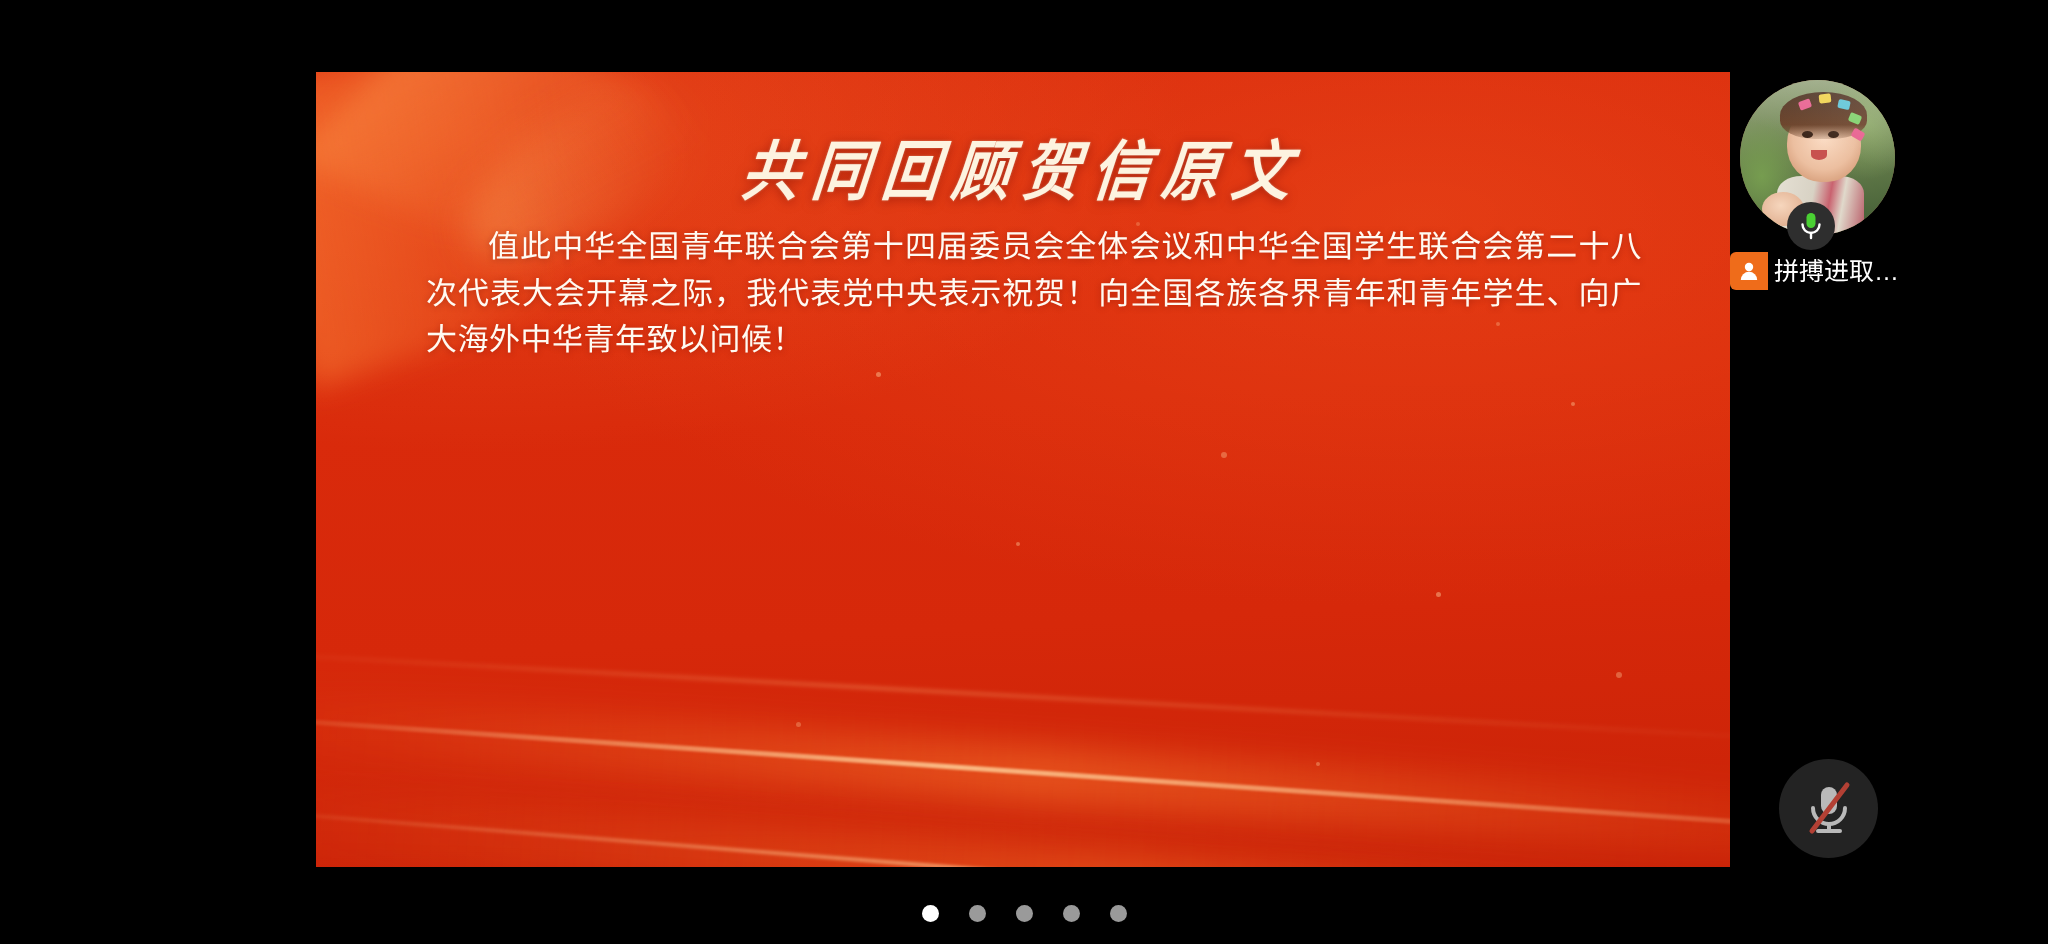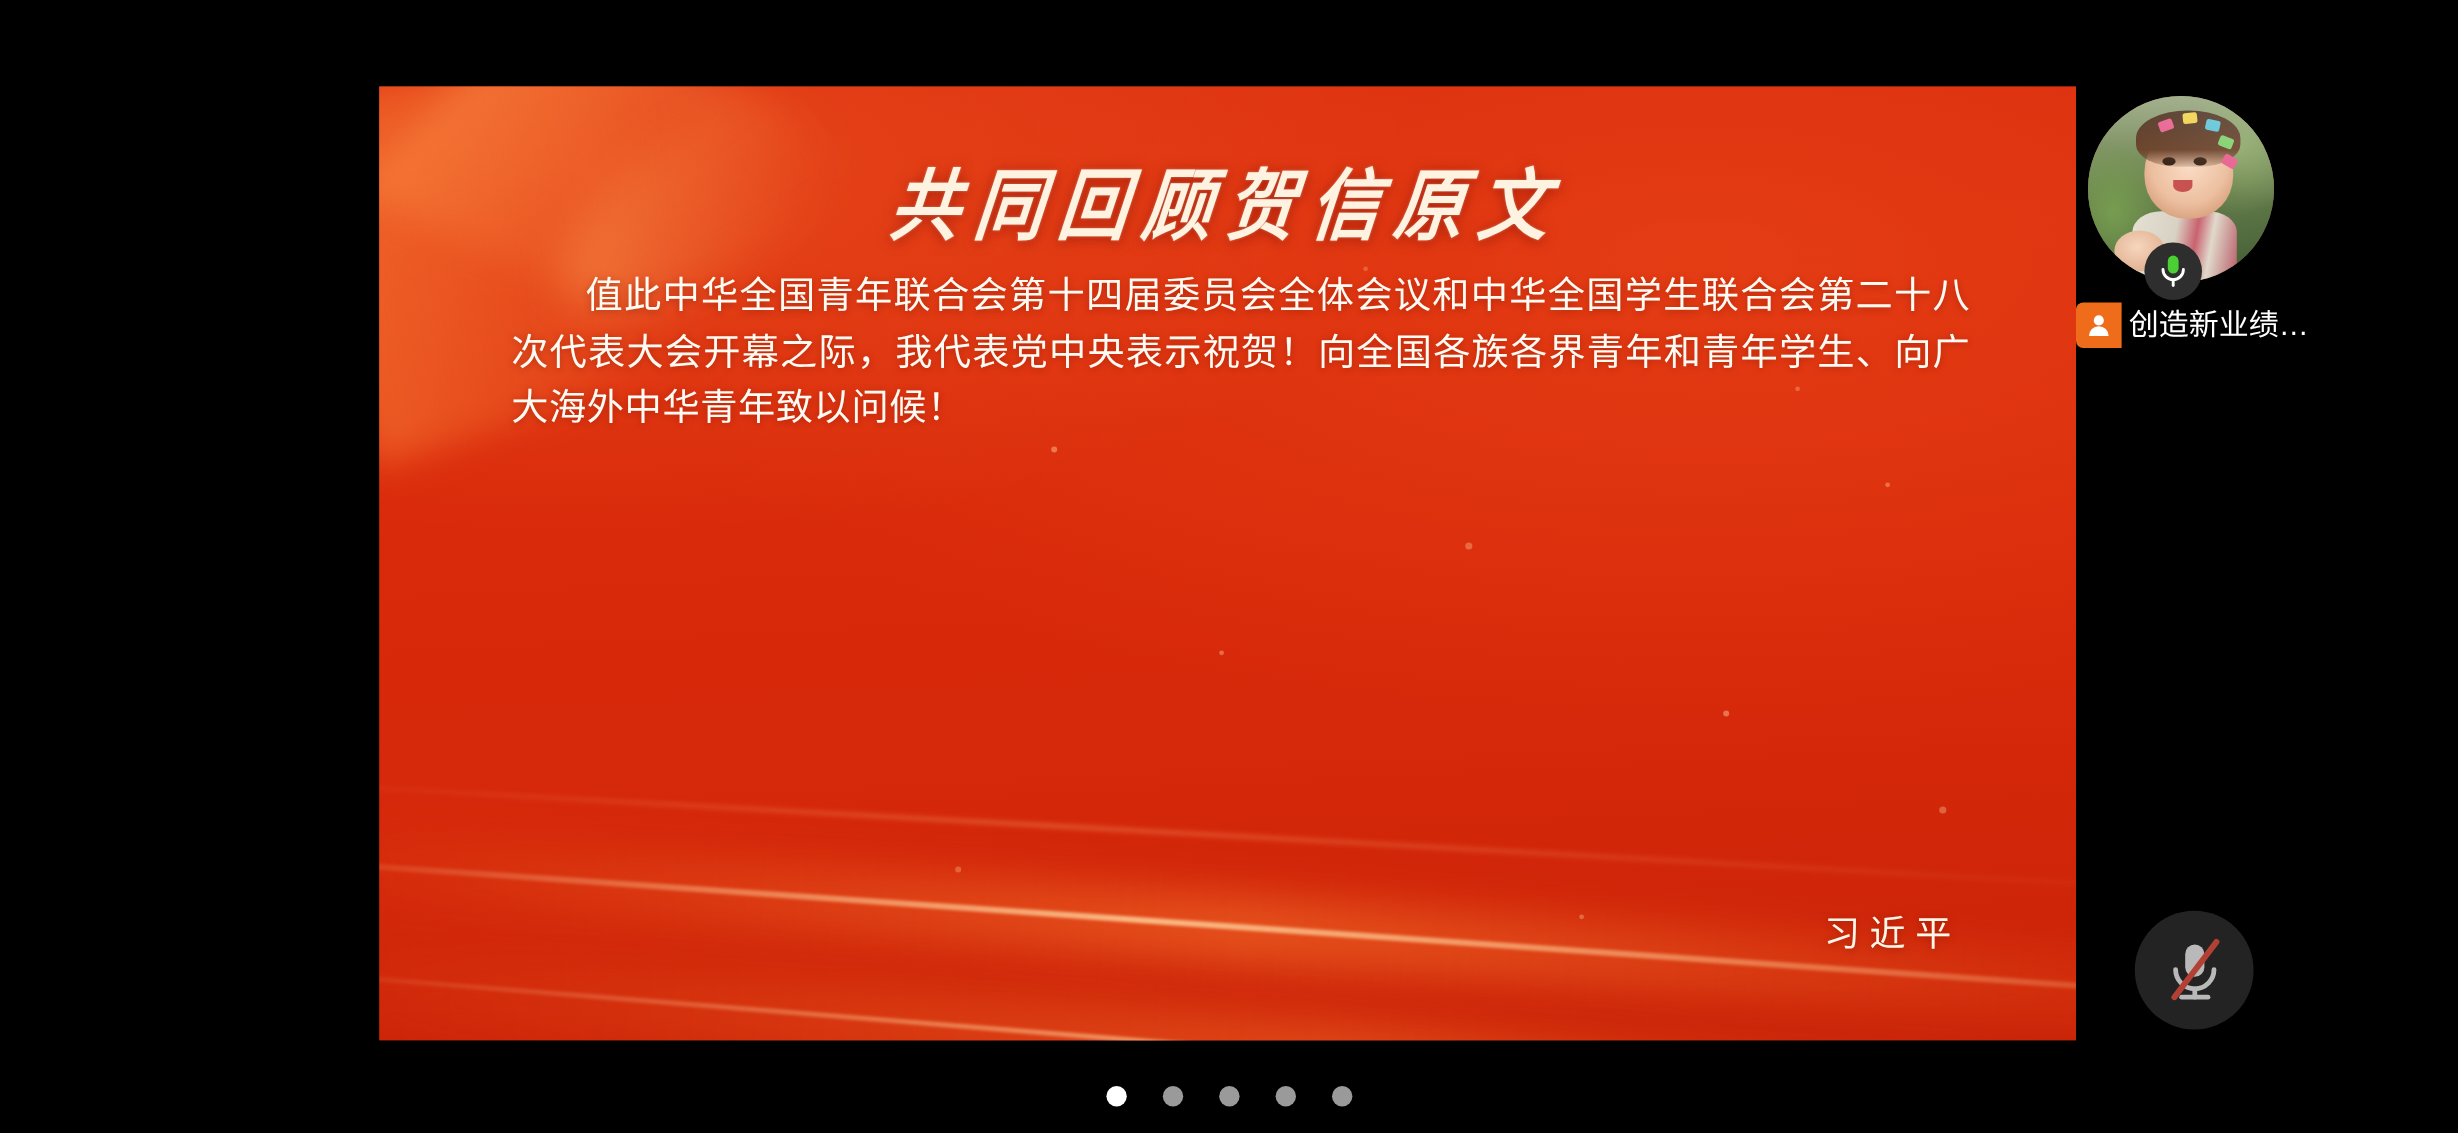--- a/index.html
+++ b/index.html
@@ -334,21 +334,20 @@
     <div class="ember" style="left:1180px;top:250px;width:4px;height:4px;opacity:.35"></div>
     <div class="ember" style="left:820px;top:150px;width:4px;height:4px;opacity:.3"></div>
 
     <div class="slide-title">共同回顾贺信原文</div>
 
     <div class="slide-body">
       <p>值此中华全国青年联合会第十四届委员会全体会议和中华全国学生联合会第二十八次代表大会开幕之际，我代表党中央表示祝贺！向全国各族各界青年和青年学生、向广大海外中华青年致以问候！</p>
     </div>
 
     <div class="sign-block">
-      <div class="sign-name">习近平</div>
     </div>
   </div>
 
   <div class="participant">
 
     <div class="avatar">
       <div class="bg-foliage"></div>
       <div class="body"></div>
       <div class="face"></div>
       <div class="hair"></div>
@@ -372,21 +371,21 @@
       </svg>
     </div>
 
     <div class="name-row">
       <span class="name-icon">
         <svg width="22" height="22" viewBox="0 0 22 22">
           <circle cx="11" cy="7" r="4.2" fill="#ffffff"></circle>
           <path d="M2.8 20 a8.2 8.2 0 0 1 16.4 0 z" fill="#ffffff"></path>
         </svg>
       </span>
-      <span class="name-text">创造新业绩…</span>
+      <span class="name-text">拼搏进取…</span>
     </div>
   </div>
 
   <button class="mute-btn">
     <svg width="52" height="56" viewBox="0 0 52 56">
       <rect x="18" y="6" width="16" height="27" rx="8" fill="#b9b9b9"></rect>
       <path d="M10 27 a16 16 0 0 0 32 0" stroke="#b9b9b9" stroke-width="4" fill="none" stroke-linecap="round"></path>
       <line x1="26" y1="43" x2="26" y2="50" stroke="#b9b9b9" stroke-width="4" stroke-linecap="round"></line>
       <line x1="15" y1="50" x2="37" y2="50" stroke="#b9b9b9" stroke-width="4" stroke-linecap="round"></line>
       <line x1="9" y1="50" x2="44" y2="4" stroke="#b34034" stroke-width="5" stroke-linecap="round"></line>

